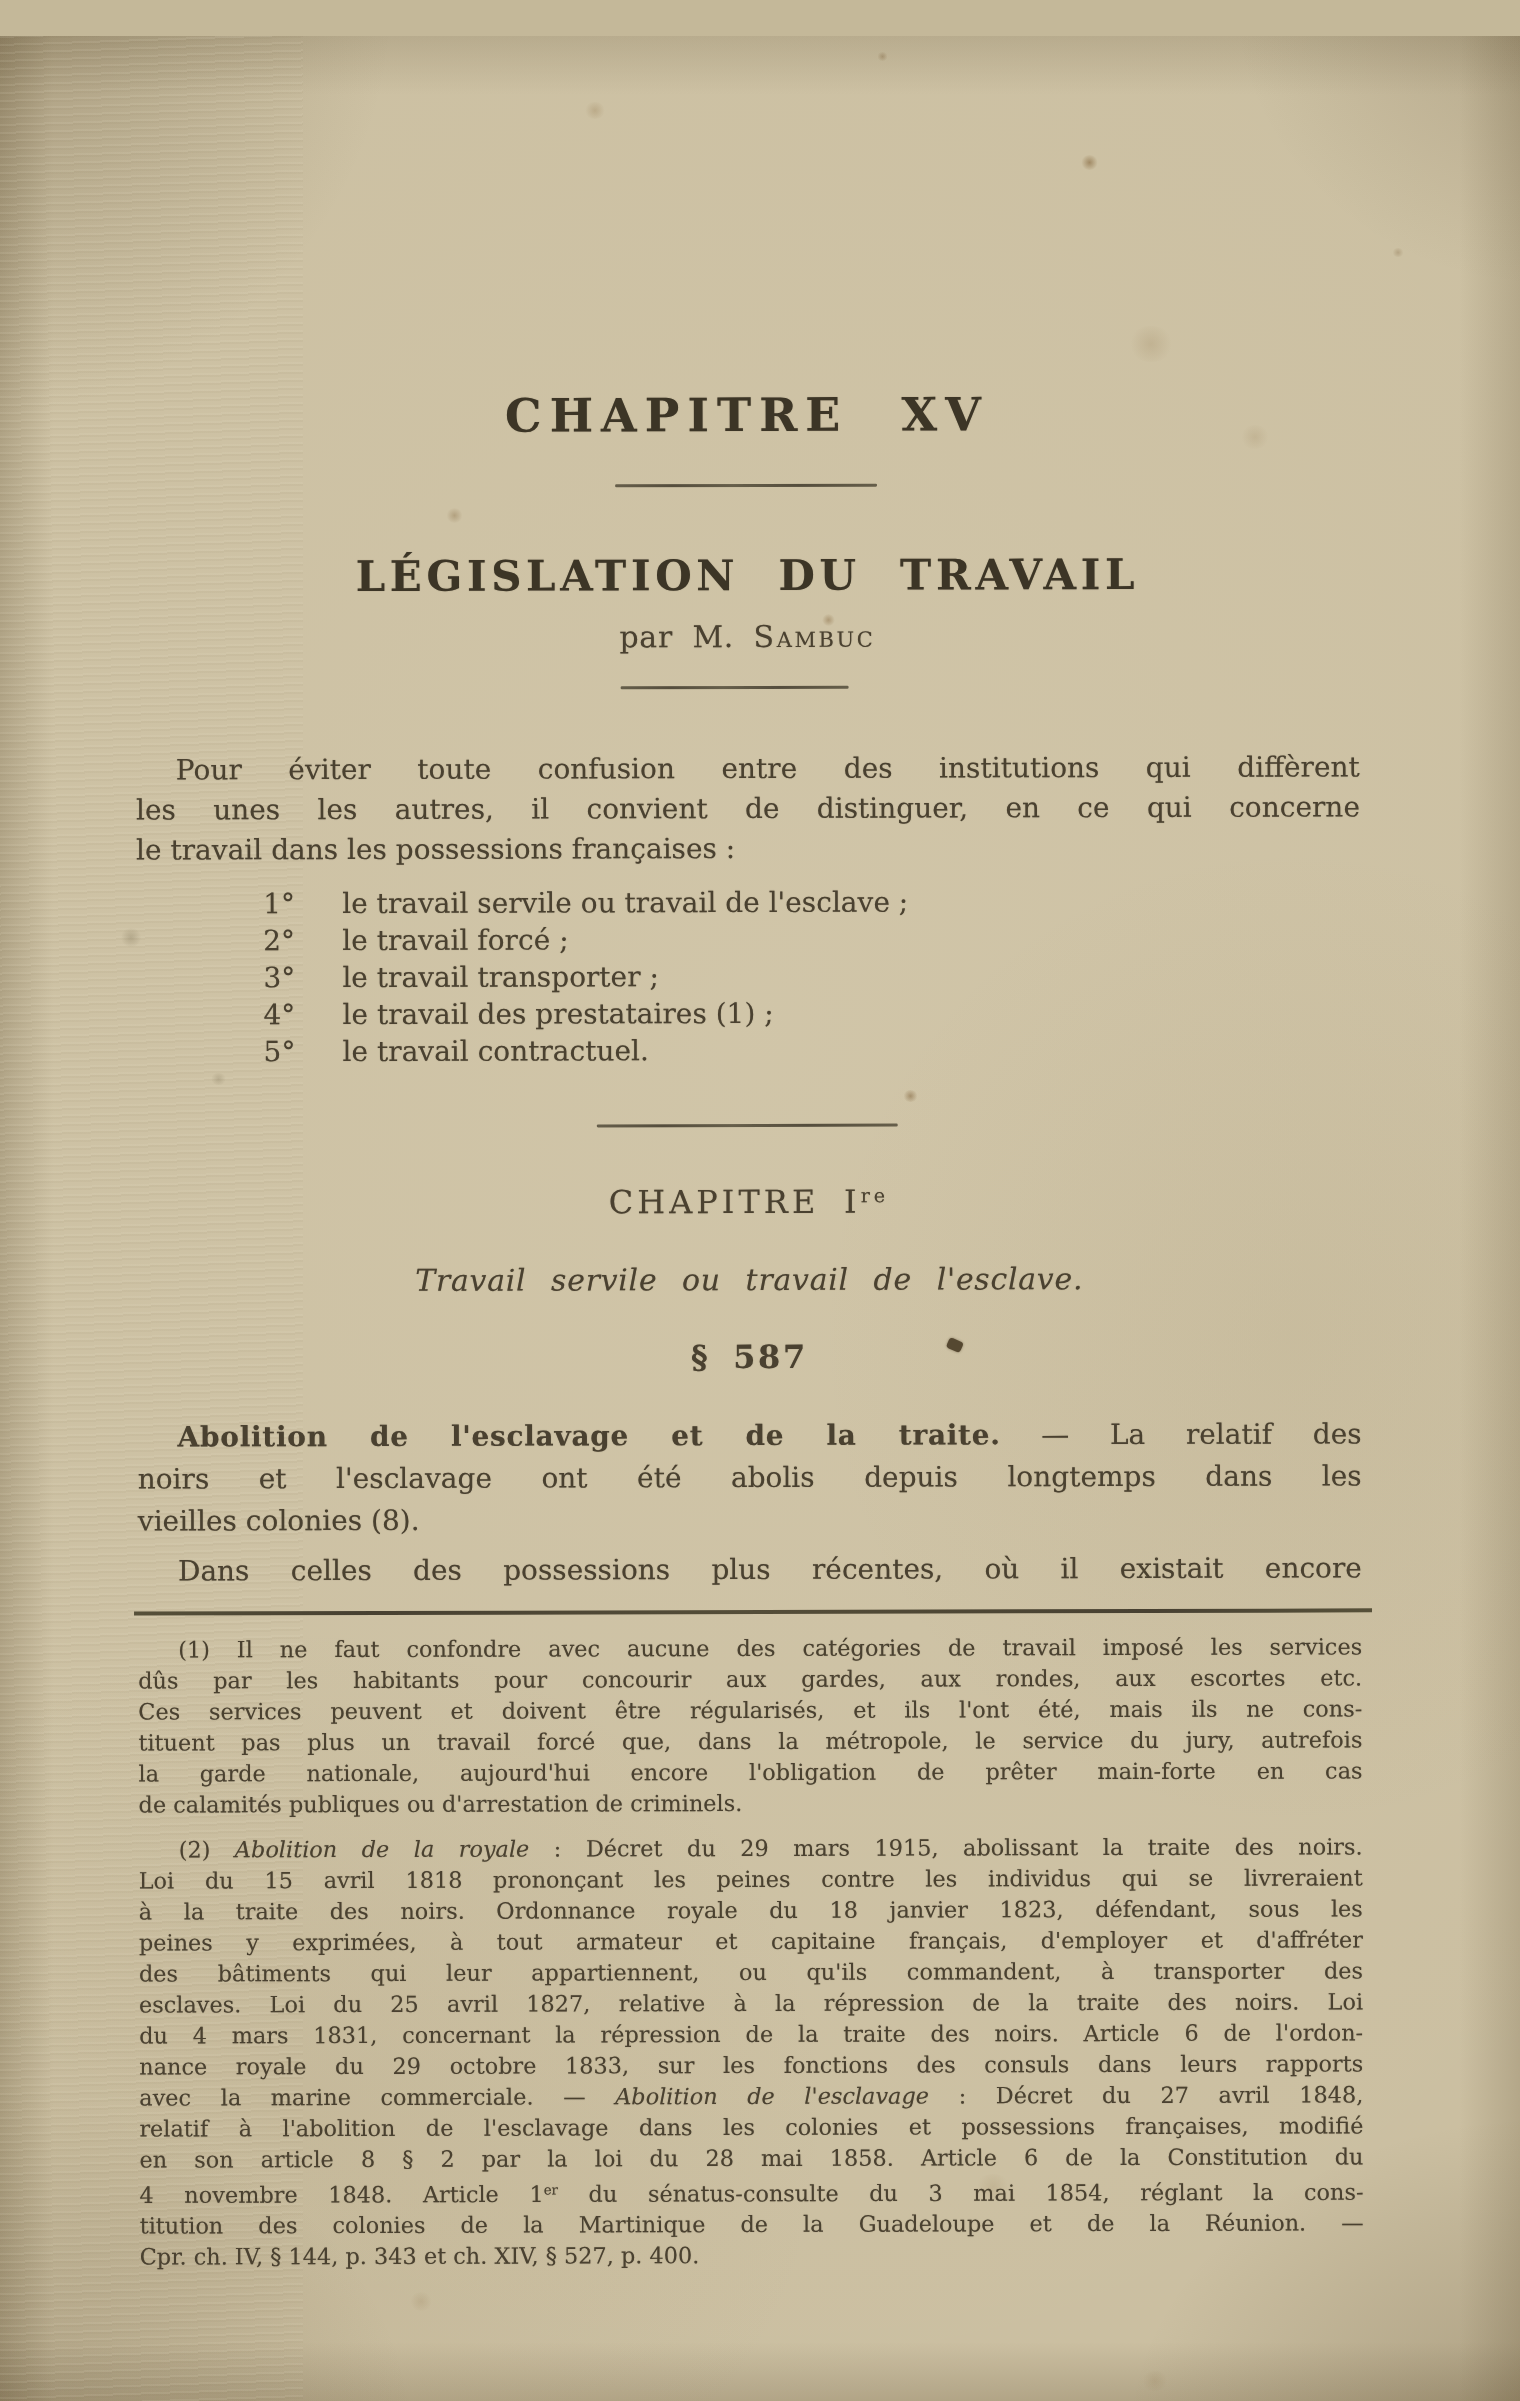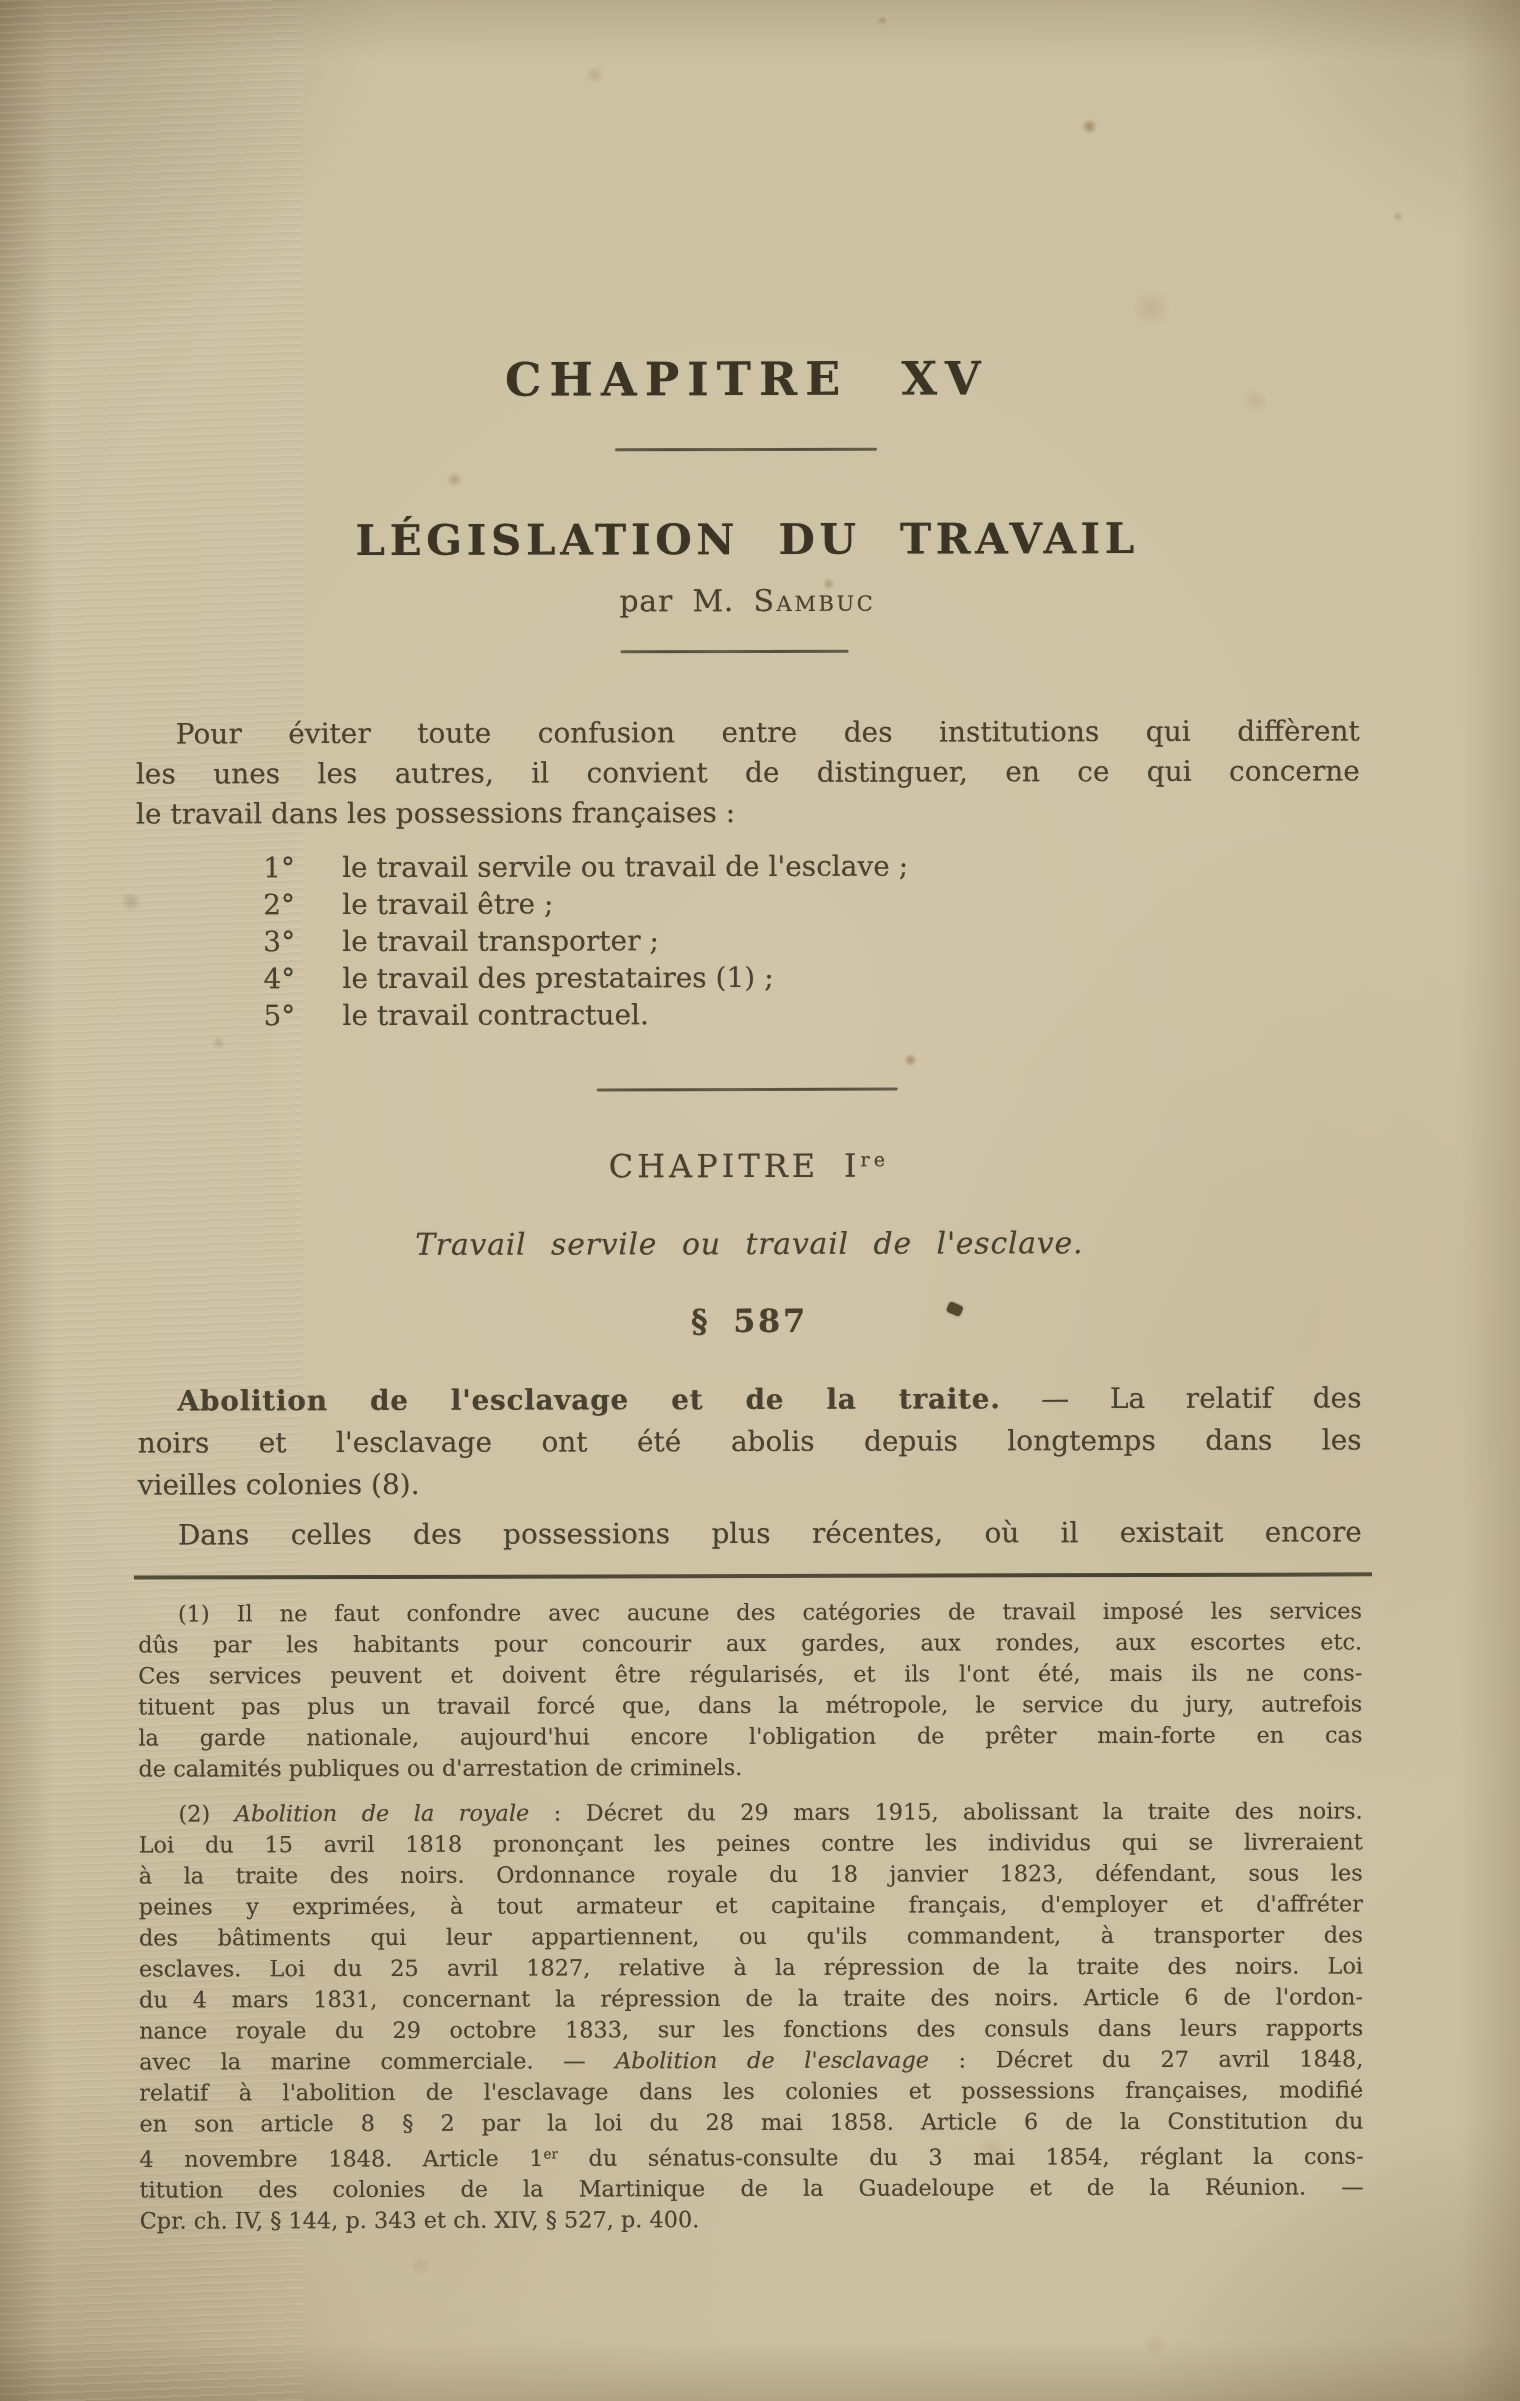--- a/index.html
+++ b/index.html
@@ -14,20 +14,21 @@
       radial-gradient(ellipse 130% 100% at 50% 42%, rgba(248,242,220,0.12), rgba(0,0,0,0) 60%),
       radial-gradient(ellipse 40% 26% at -2% -2%, rgba(82,66,38,0.30), rgba(0,0,0,0) 70%),
       radial-gradient(ellipse 30% 18% at 102% -2%, rgba(82,66,38,0.20), rgba(0,0,0,0) 70%),
       radial-gradient(ellipse 42% 22% at -2% 102%, rgba(82,66,38,0.26), rgba(0,0,0,0) 70%),
       radial-gradient(ellipse 40% 20% at 102% 102%, rgba(82,66,38,0.28), rgba(0,0,0,0) 70%),
       radial-gradient(ellipse 50% 30% at 20% 88%, rgba(120,100,60,0.08), rgba(0,0,0,0) 70%),
       radial-gradient(ellipse 45% 30% at 85% 55%, rgba(120,100,60,0.07), rgba(0,0,0,0) 70%),
       linear-gradient(90deg, rgba(86,70,40,0.26), rgba(86,70,40,0.0) 3.5%, rgba(0,0,0,0) 96%, rgba(86,70,40,0.20)),
       linear-gradient(180deg, rgba(86,70,40,0.18), rgba(0,0,0,0) 2.5%, rgba(0,0,0,0) 97.5%, rgba(86,70,40,0.22)),
       var(--paper,#cbbfa1);
+    margin-top: 36px;
   }
   .fibers{
     position:absolute;left:0;top:0;bottom:0;width:303px;pointer-events:none;
     background:repeating-linear-gradient(178deg,
       rgba(236,229,206,0.10) 0 2px, rgba(118,102,68,0.05) 2px 4px, rgba(0,0,0,0) 4px 8px);
   }
   .content{
     position:absolute;left:137px;top:0;width:1224px;height:100%;
     color:var(--ink,#4a4130);
     transform:rotate(-0.15deg);
@@ -126,21 +127,21 @@
     <div class="rule rule2"></div>
 
     <div class="intro">
         <div class="tline ind"><span>Pour éviter toute confusion entre des institutions qui diffèrent</span></div>
         <div class="tline"><span>les unes les autres, il convient de distinguer, en ce qui concerne</span></div>
         <div class="tline endl"><span>le travail dans les possessions françaises :</span></div>
       </div>
 
     <div class="worklist">
         <div class="list-row"><span class="list-num">1°</span><span class="list-text">le travail servile ou travail de l'esclave ;</span></div>
-        <div class="list-row"><span class="list-num">2°</span><span class="list-text">le travail être ;</span></div>
+        <div class="list-row"><span class="list-num">2°</span><span class="list-text">le travail forcé ;</span></div>
         <div class="list-row"><span class="list-num">3°</span><span class="list-text">le travail transporter ;</span></div>
         <div class="list-row"><span class="list-num">4°</span><span class="list-text">le travail des prestataires (1) ;</span></div>
         <div class="list-row"><span class="list-num">5°</span><span class="list-text">le travail contractuel.</span></div>
       </div>
 
     <div class="rule rule3"></div>
 
     <div class="section-heading"><span>CHAPITRE I</span><span class="seg-sup">re</span></div>
     <div class="section-subtitle">Travail servile ou travail de l'esclave.</div>
     <div class="para-number">§ 587</div>

